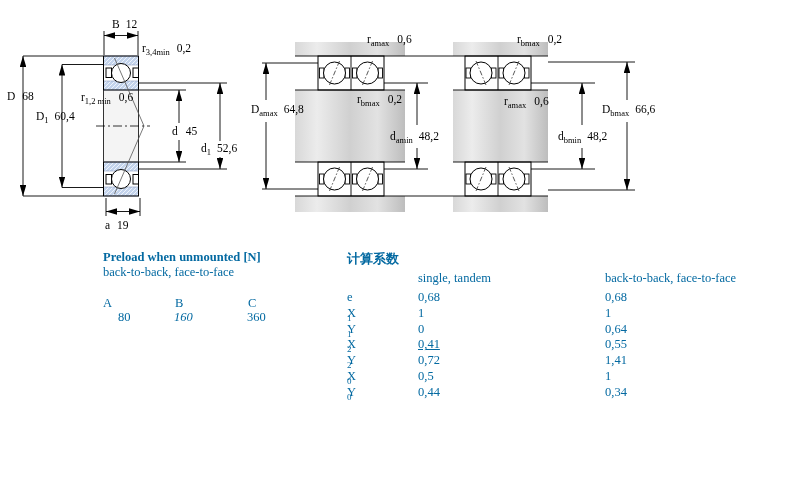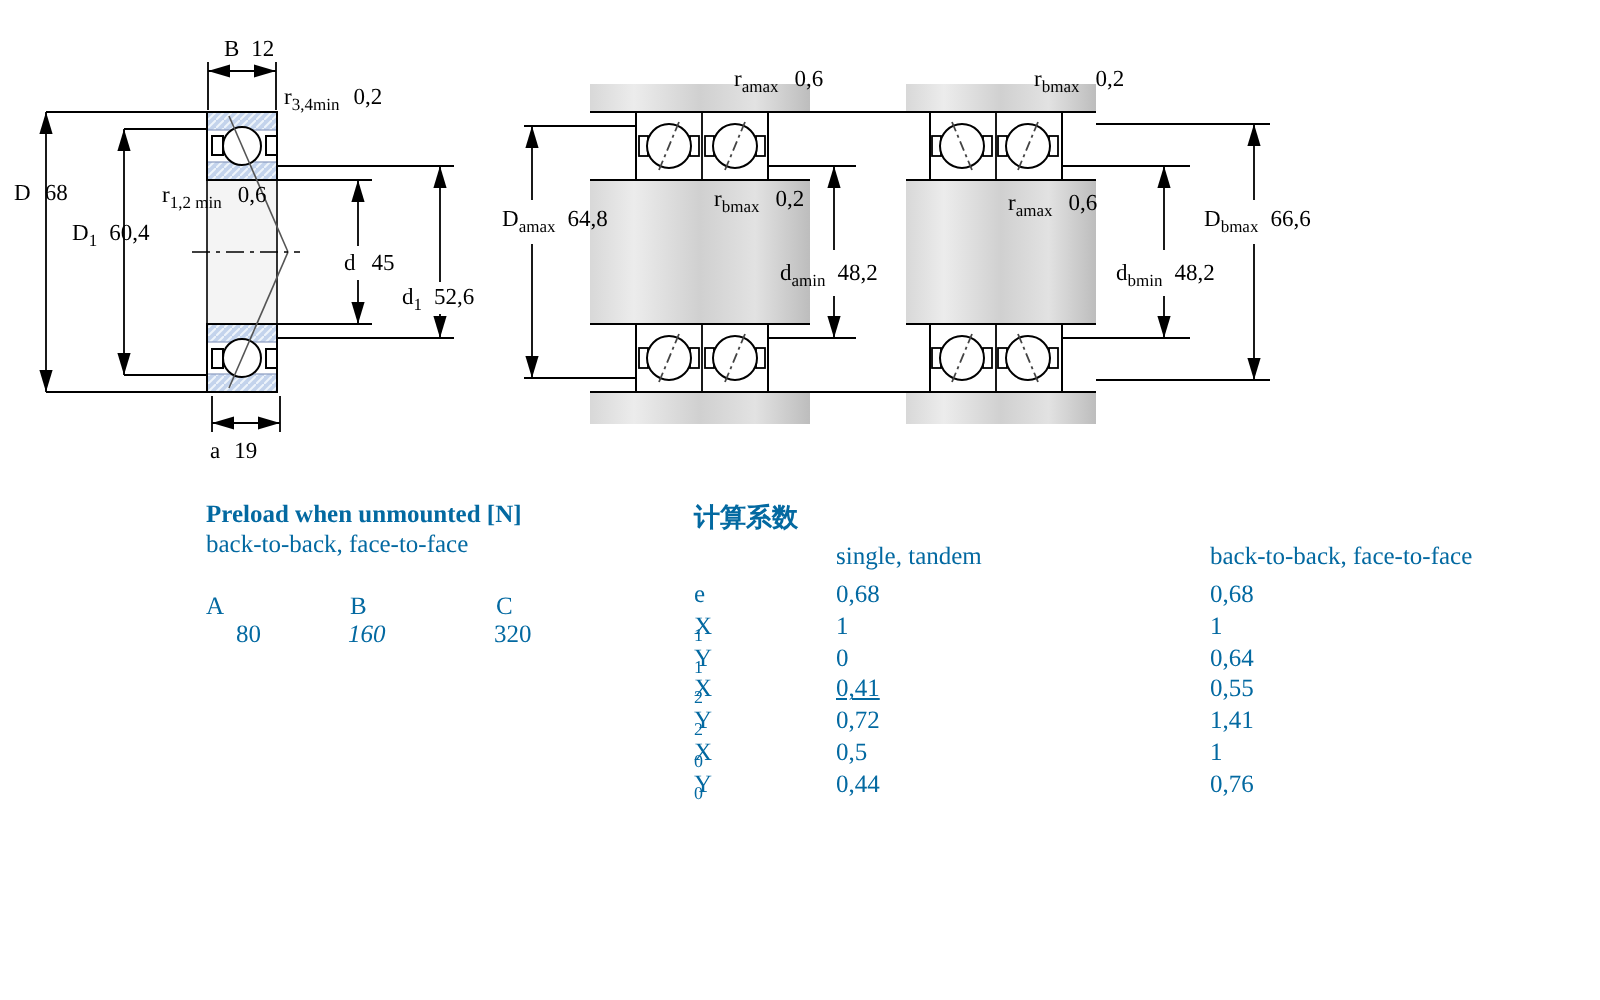--- a/index.html
+++ b/index.html
@@ -221,21 +221,21 @@
 </svg>
 
 <div class="tbl" style="left:103px;top:250px;width:230px;height:90px;">
   <span class="bold" style="left:0;top:0;">Preload when unmounted [N]</span>
   <span style="left:0;top:15px;">back-to-back, face-to-face</span>
   <span style="left:0;top:46px;">A</span>
   <span style="left:72px;top:46px;">B</span>
   <span style="left:145px;top:46px;">C</span>
   <span style="left:0;top:60px;margin-left:15px;">80</span>
   <span style="left:71px;top:60px;font-style:italic;">160</span>
-  <span style="left:144px;top:60px;">320</span>
+  <span style="left:144px;top:60px;">360</span>
 </div>
 
 <div class="tbl" style="left:347px;top:250px;width:420px;height:160px;">
   <span class="bold" style="left:0;top:0;font-size:13px;text-align:center;">计算系数</span>
   <span style="left:71px;top:21px;">single, tandem</span>
   <span style="left:258px;top:21px;">back-to-back, face-to-face</span>
 
   <span style="left:0;top:40px;"><span>e</span><sub></sub></span>
   <span style="left:71px;top:40px;">0,68</span>
   <span style="left:258px;top:40px;">0,68</span>
@@ -255,16 +255,16 @@
   <span style="left:0;top:103.2px;"><span>Y</span><sub>2</sub></span>
   <span style="left:71px;top:103.2px;">0,72</span>
   <span style="left:258px;top:103.2px;">1,41</span>
 
   <span style="left:0;top:119px;"><span>X</span><sub>0</sub></span>
   <span style="left:71px;top:119px;">0,5</span>
   <span style="left:258px;top:119px;">1</span>
 
   <span style="left:0;top:134.8px;"><span>Y</span><sub>0</sub></span>
   <span style="left:71px;top:134.8px;">0,44</span>
-  <span style="left:258px;top:134.8px;">0,76</span>
+  <span style="left:258px;top:134.8px;">0,34</span>
 </div>
 
 </div>
 
 </body></html>

